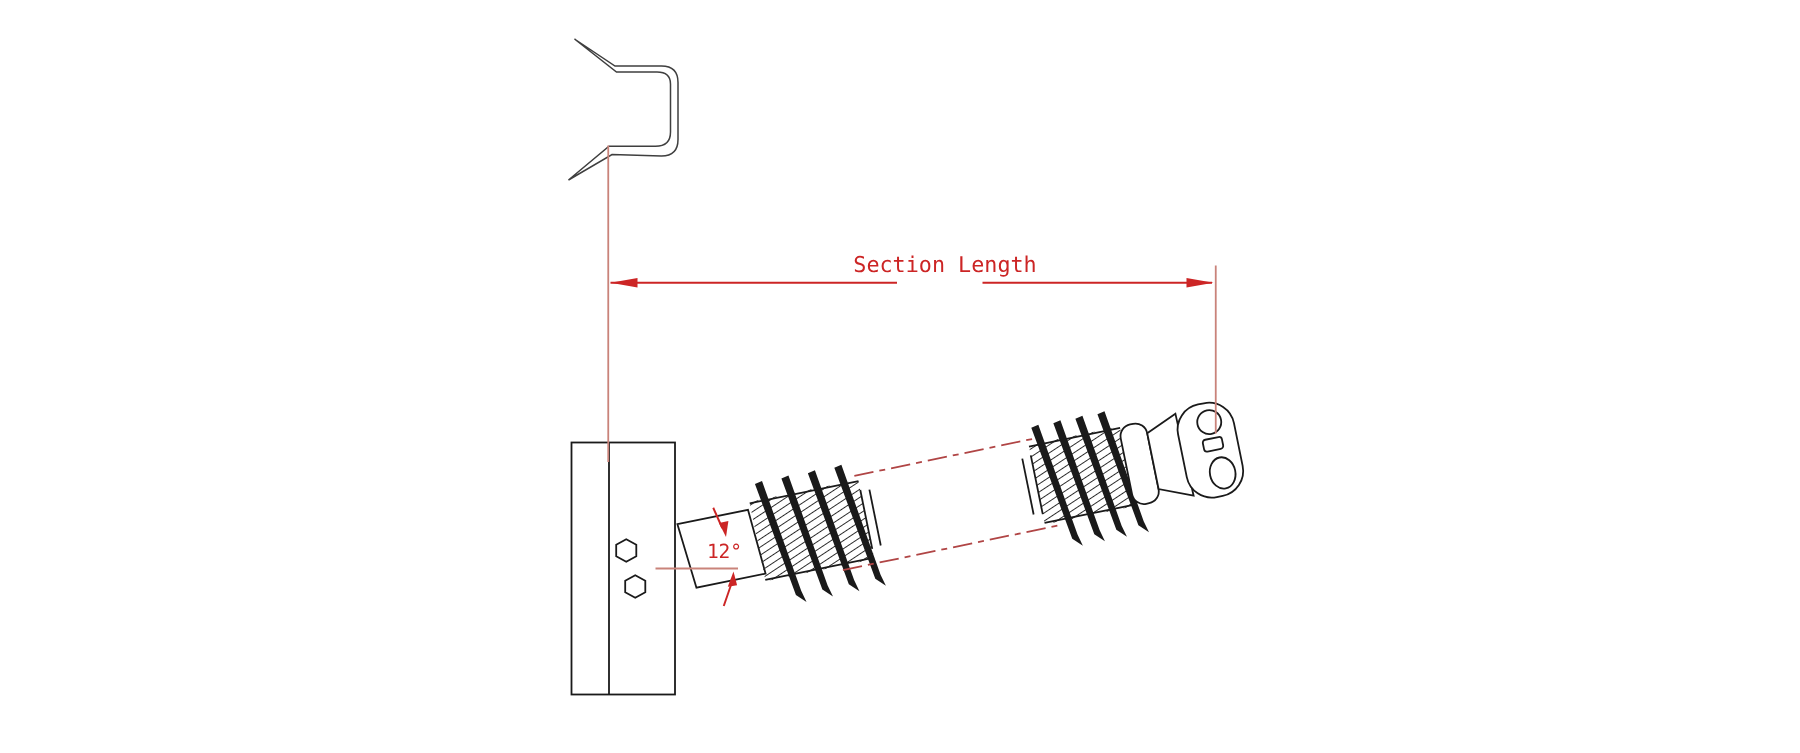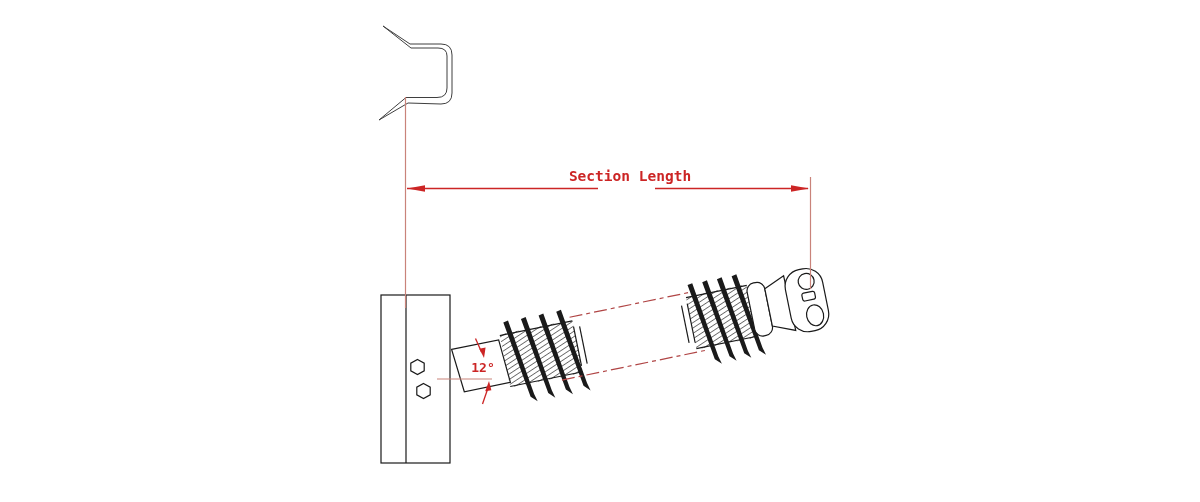--- a/index.html
+++ b/index.html
@@ -1,20 +1,20 @@
 <!DOCTYPE html>
 <html style="--line: #1a1a1a; --clip_line: #3f3f3f; --dimension: #cc2525; --extension: #c9837a; --phantom: #b04545; --background: #ffffff;"><head>
 <meta charset="utf-8">
 <style>
   :root{
     --line:#1a1a1a; --clip_line:#3f3f3f; --dimension:#cc2525;
     --extension:#c9837a; --phantom:#b04545; --background:#ffffff;
   }
   html,body{margin:0;padding:0;background:var(--background);}
-  .stage{width:1200px;height:502px;position:relative;background:var(--background);overflow:hidden;font-weight:bold;}
+  .stage{width:1200px;height:502px;position:relative;background:var(--background);overflow:hidden;}
   svg{display:block;}
   .ln{stroke:var(--line);stroke-width:1.2;fill:none;}
   .lnf{stroke:var(--line);stroke-width:1.2;fill:#ffffff;}
   .clip{stroke:var(--clip_line);stroke-width:1;fill:#ffffff;}
   .red{stroke:var(--dimension);stroke-width:1.3;fill:none;}
   .redf{fill:var(--dimension);stroke:none;}
   .ext{stroke:var(--extension);stroke-width:1.2;fill:none;}
   .ph{stroke:var(--phantom);stroke-width:1.2;fill:none;stroke-dasharray:13 4 4 4;}
   .txt{fill:var(--dimension);font-family:"DejaVu Sans Mono","Liberation Mono",monospace;}
 </style>

